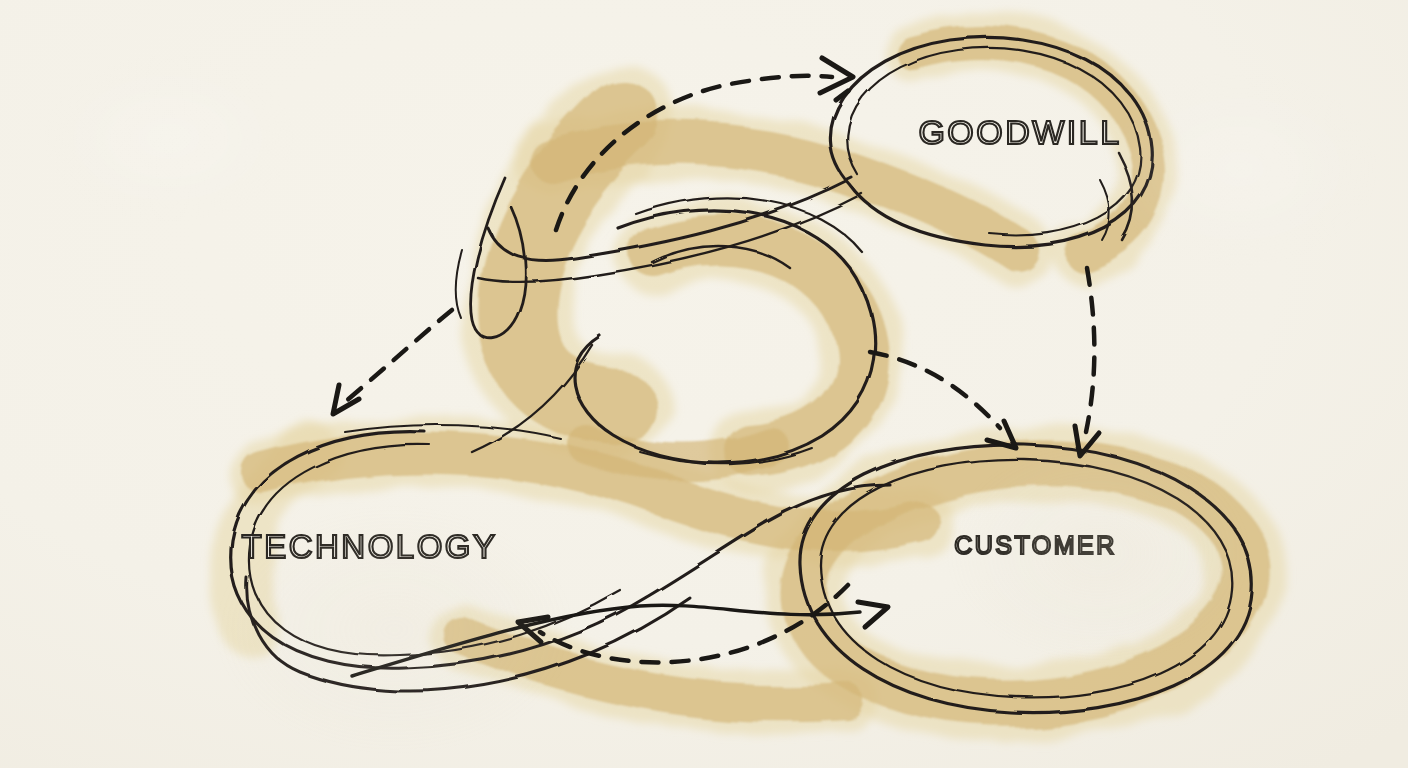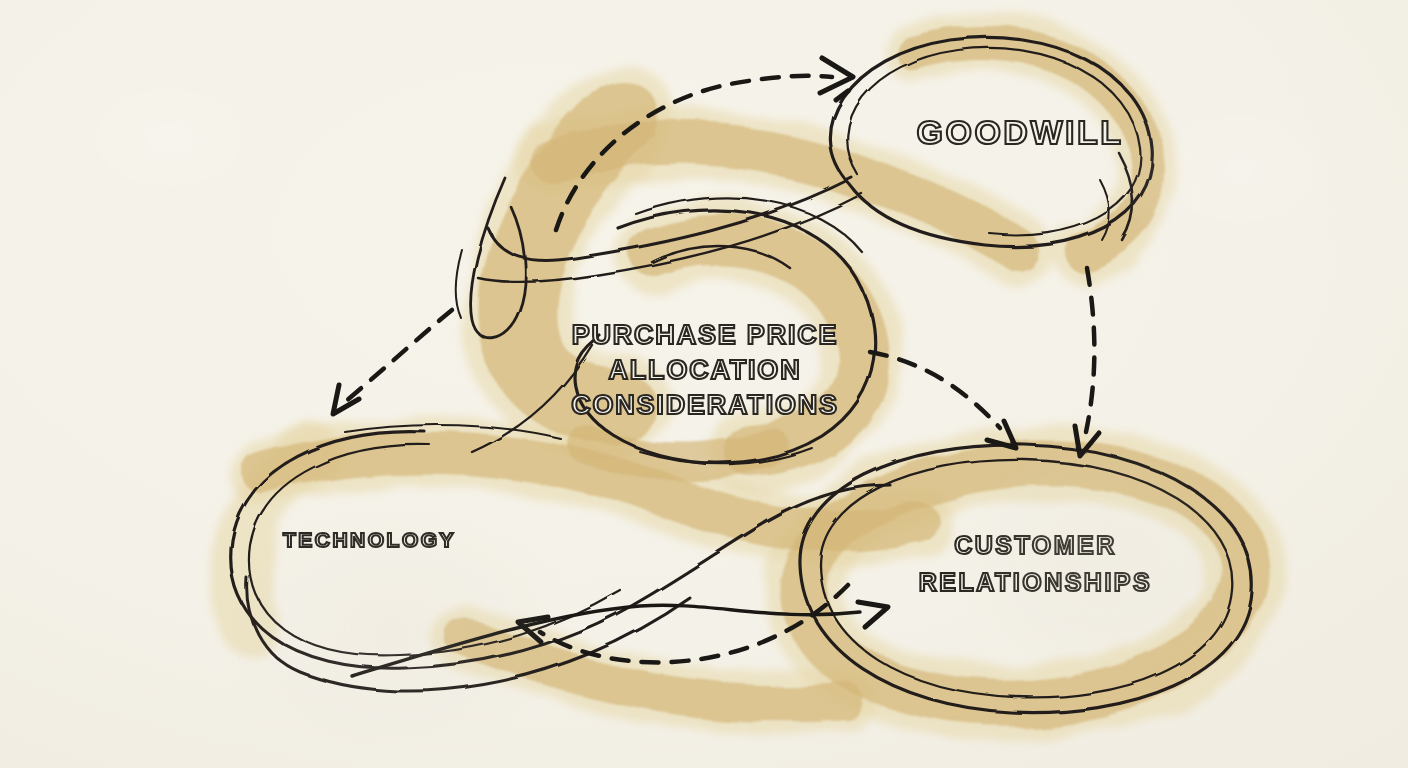--- a/index.html
+++ b/index.html
@@ -25,28 +25,28 @@
   svg.art{position:absolute;inset:0;width:100%;height:100%;}
   .wc-halo path, .wc-halo ellipse{fill:none;stroke:var(--wc-light);stroke-linecap:round;opacity:.55;}
   .wc-core path, .wc-core ellipse{fill:none;stroke:var(--wc);stroke-linecap:round;opacity:.66;}
   .ink path{fill:none;stroke:var(--ink);stroke-linecap:round;stroke-linejoin:round;}
   .arrows path{fill:none;stroke:var(--arrow);stroke-linecap:round;stroke-linejoin:round;}
   .dash{stroke-width:4.5;stroke-dasharray:17 13;}
   .head{stroke-width:5;}
   .solidshaft{stroke-width:3.4;}
   .label{
     position:absolute;text-align:center;color:var(--text);
-    text-transform:uppercase;font-weight:bold;letter-spacing:2.5px;line-height:1.18;
+    text-transform:uppercase;font-weight:normal;letter-spacing:2.5px;line-height:1.18;
   }
   @supports (-webkit-text-stroke: 1px black){
     .label .txt{-webkit-text-stroke:2.1px var(--text);color:var(--bg2);}
   }
   .label-goodwill{left:880px;top:112px;width:280px;font-size:34px;}
   .label-center{left:538px;top:318px;width:334px;font-size:27px;letter-spacing:1.8px;line-height:35px;}
-  .label-technology{left:222px;top:528px;width:295px;font-size:21px;}
+  .label-technology{left:222px;top:528px;width:295px;font-size:33px;}
   .label-cr{left:868px;top:527px;width:335px;font-size:25px;line-height:37px;}
 </style>
 </head>
 <body>
 
 <div class="canvas">
 
   <svg class="art" viewBox="0 0 1408 768" aria-hidden="true">
     <defs>
       <filter id="rough" x="-20%" y="-20%" width="140%" height="140%">
@@ -139,28 +139,22 @@
         <path class="solidshaft" d="M 352,676 C 470,640 560,612 640,606 C 710,601 770,622 860,612"></path>
         <path class="head" d="M 865,627 L 888,607 L 858,602"></path>
       </g>
     </g>
   </svg>
 
   <div class="label label-goodwill">
     <span class="txt">Goodwill</span>
   </div>
 
-  <div class="label label-center">
-    <div><span class="txt">Purchase Price</span></div>
-    <div><span class="txt">Allocation</span></div>
-    <div><span class="txt">Considerations</span></div>
-  </div>
 
   <div class="label label-technology">
     <span class="txt">Technology</span>
   </div>
 
   <div class="label label-cr">
     <div><span class="txt">Customer</span></div>
-    <div><span class="txt">Relationships</span></div>
   </div>
 
 </div>
 
 </body></html>

